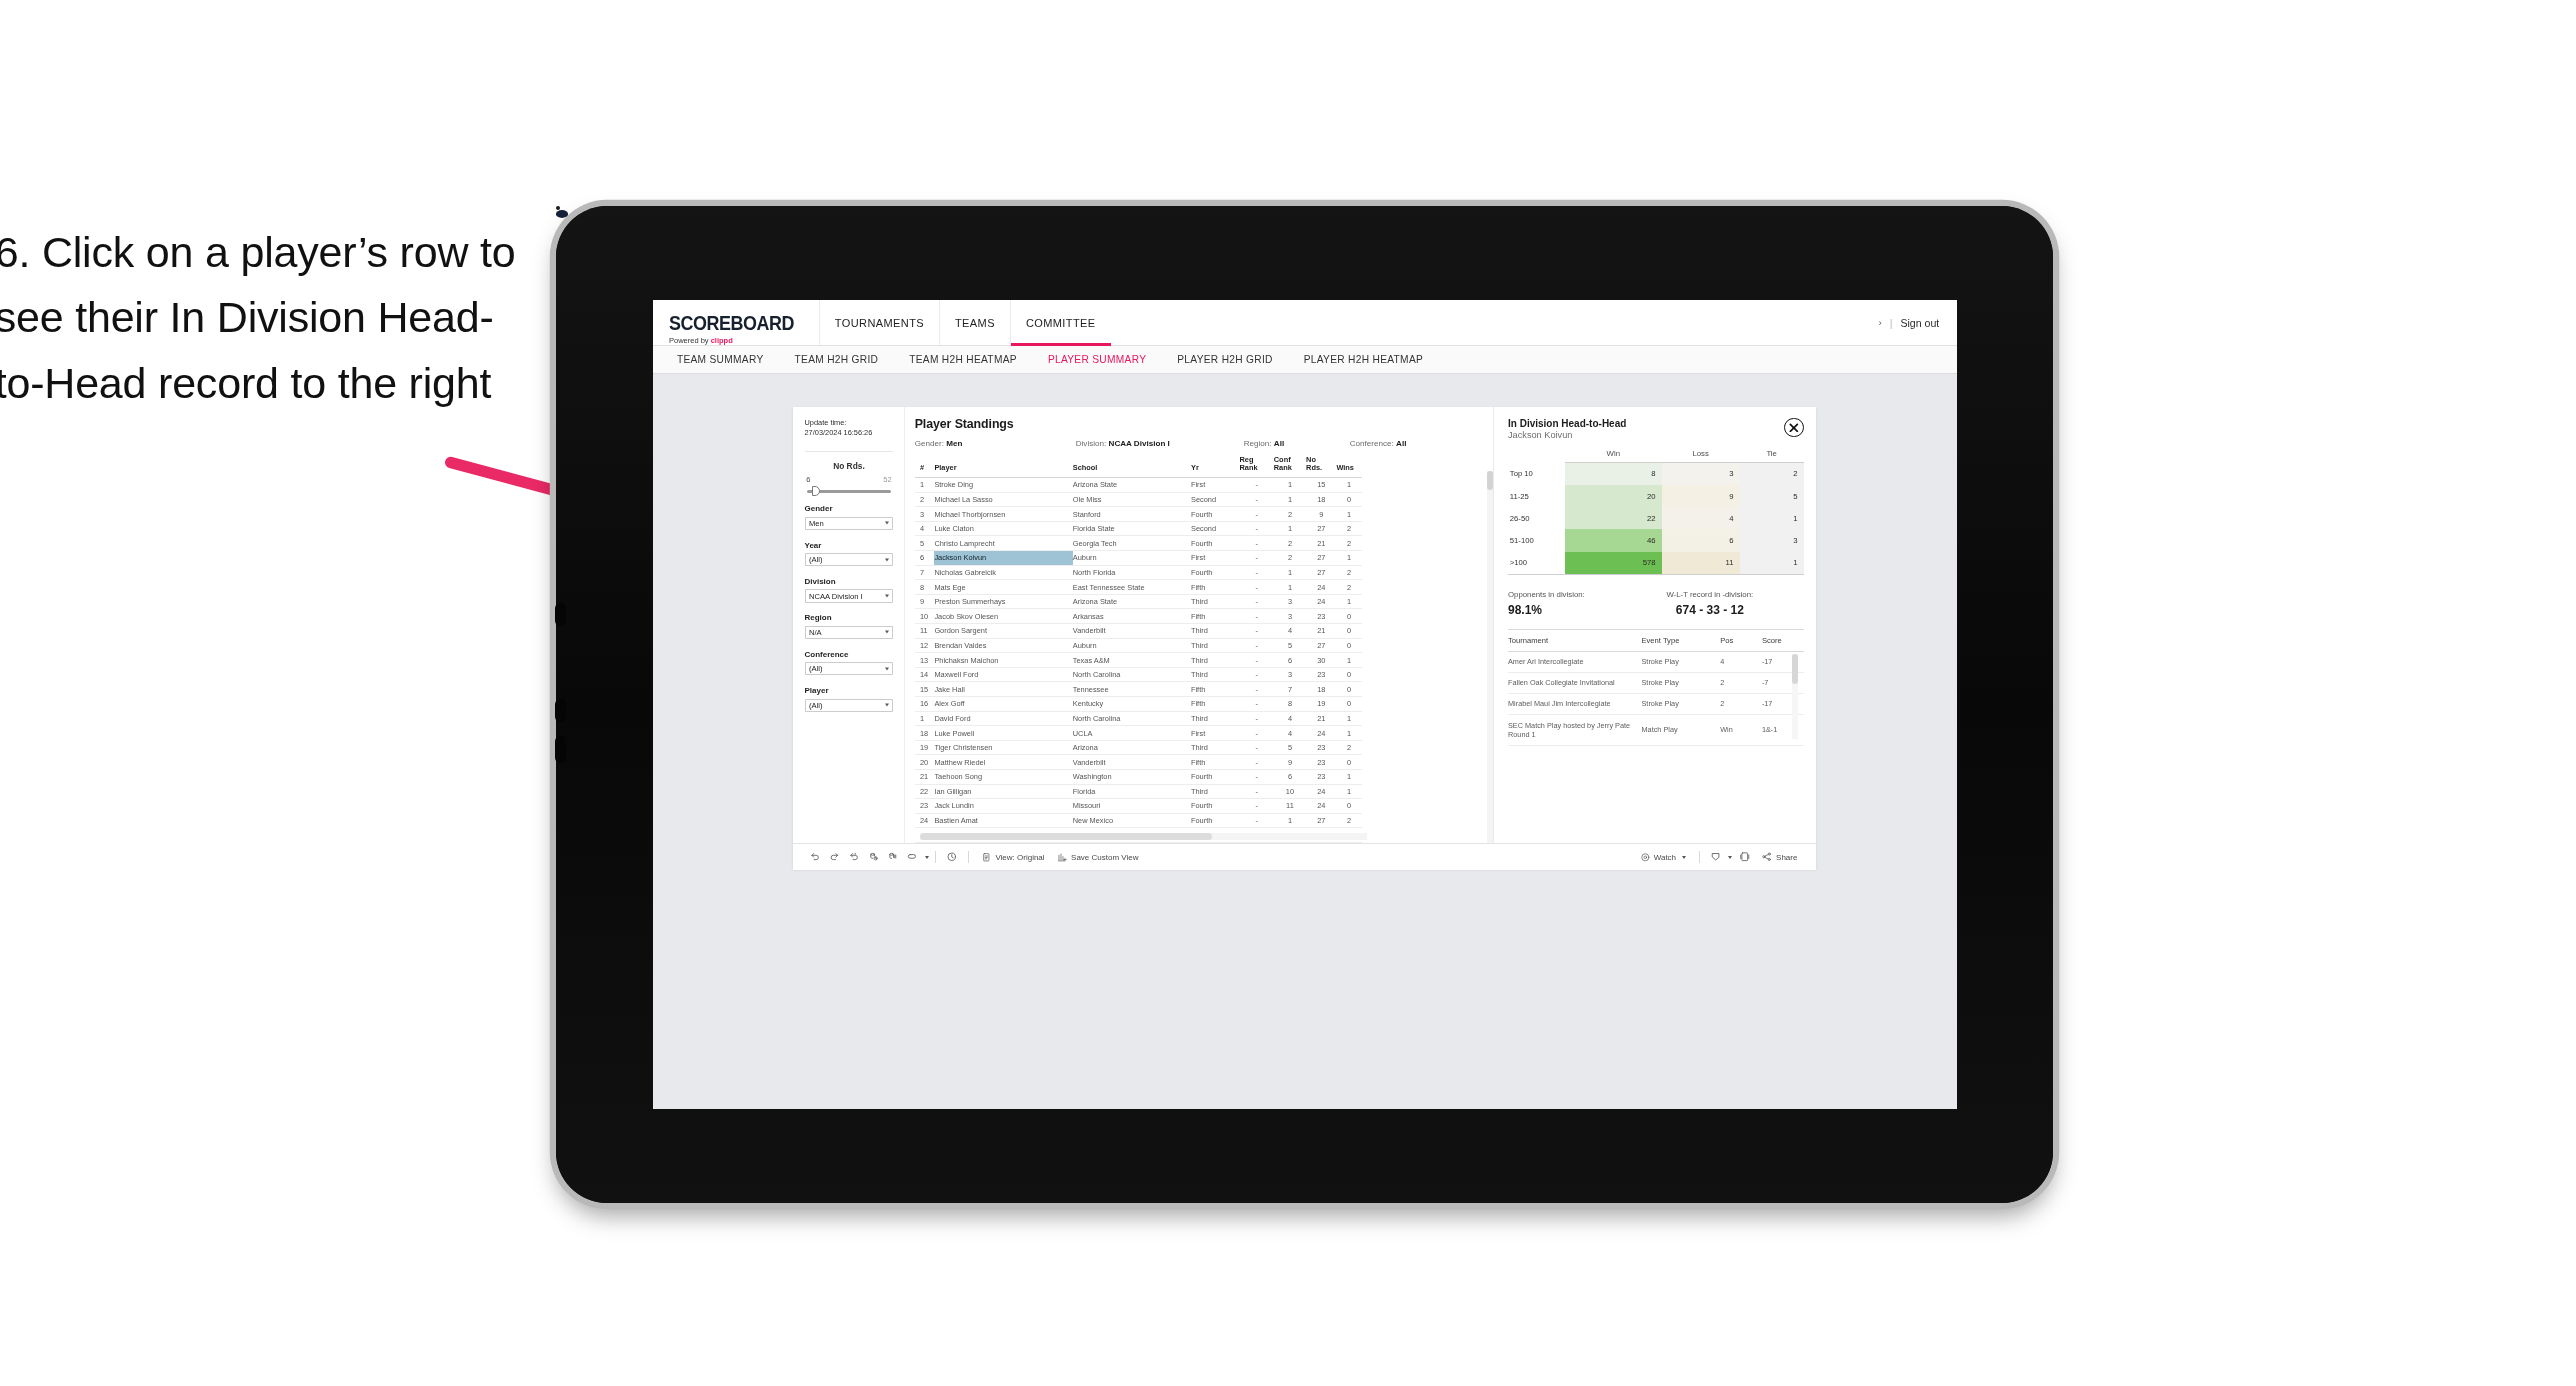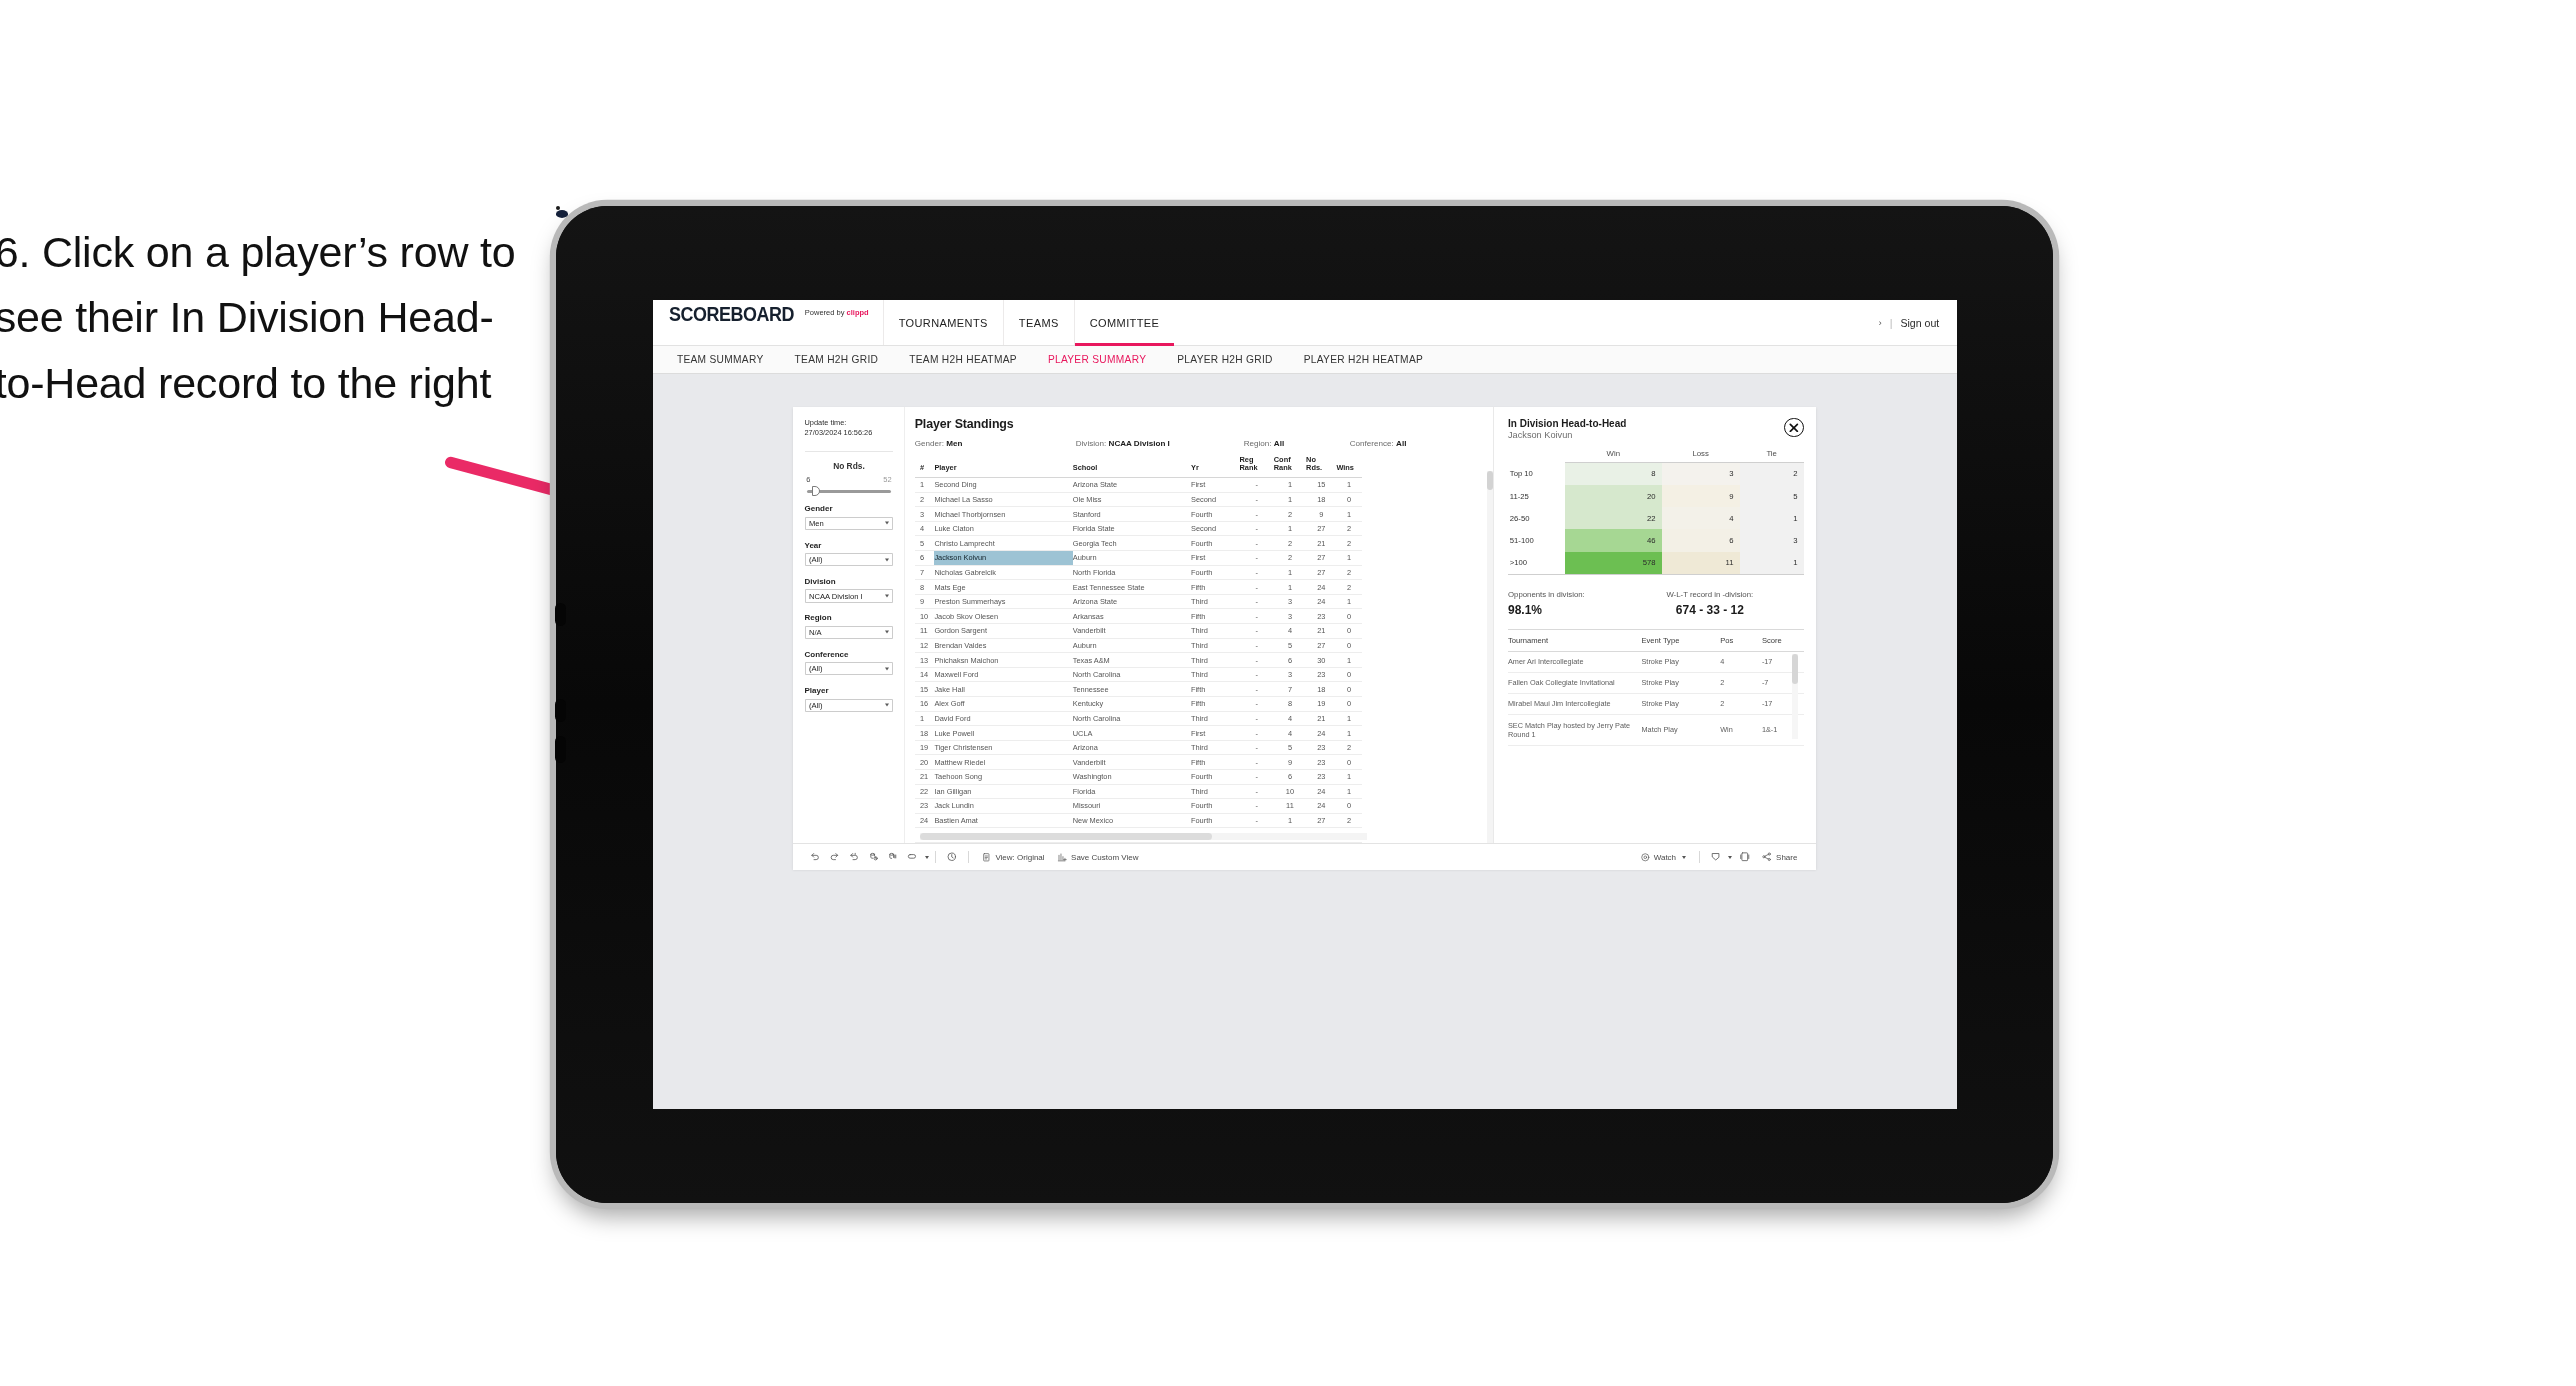--- a/index.html
+++ b/index.html
@@ -54,21 +54,21 @@
     overflow: hidden;
   }
 
   
   #appbar {
     height: 46px; background: #ffffff;
     display: flex; align-items: stretch;
     border-bottom: 0.9px solid #e2e2e2;
     position: relative;
   }
-  #logo-wrap { padding: 5.3px 14px 0 16px; display: flex; flex-direction: row; justify-content: flex-end; }
+  #logo-wrap { padding: 5.3px 14px 0 16px; display: flex; flex-direction: column; justify-content: flex-end; }
   #logo-main {
     font-family: "Liberation Sans", sans-serif;
     font-weight: 700; font-size: 19.5px; letter-spacing: -0.5px;
     color: #16202e; line-height: 1;
     transform: scaleX(0.92); transform-origin: left center;
   }
   #logo-sub { font-size: 7.5px; color: #333; margin-top: 2.7px; white-space: nowrap;}
   #logo-sub b { color: #e8175d; font-weight: 700; }
   .nav-tab {
     display: flex; align-items: center; padding: 0 15px;
@@ -382,21 +382,21 @@
                     <th class="c-yr"><span>Yr</span></th>
                     <th class="c-reg"><span>Reg</span><br><span>Rank</span></th>
                     <th class="c-conf"><span>Conf</span><br><span>Rank</span></th>
                     <th class="c-rds"><span>No</span><br><span>Rds.</span></th>
                     <th class="c-wins"><span>Wins</span></th>
                   </tr>
                 </thead>
                 <tbody id="ps-body">
                     <tr>
                       <td class="c-num">1</td>
-                      <td class="c-player">Second Ding</td>
+                      <td class="c-player">Stroke Ding</td>
                       <td class="c-school">Arizona State</td>
                       <td class="c-yr">First</td>
                       <td class="c-reg">-</td>
                       <td class="c-conf">1</td>
                       <td class="c-rds">15</td>
                       <td class="c-wins">1</td>
                     </tr>
                     <tr>
                       <td class="c-num">2</td>
                       <td class="c-player">Michael La Sasso</td>

